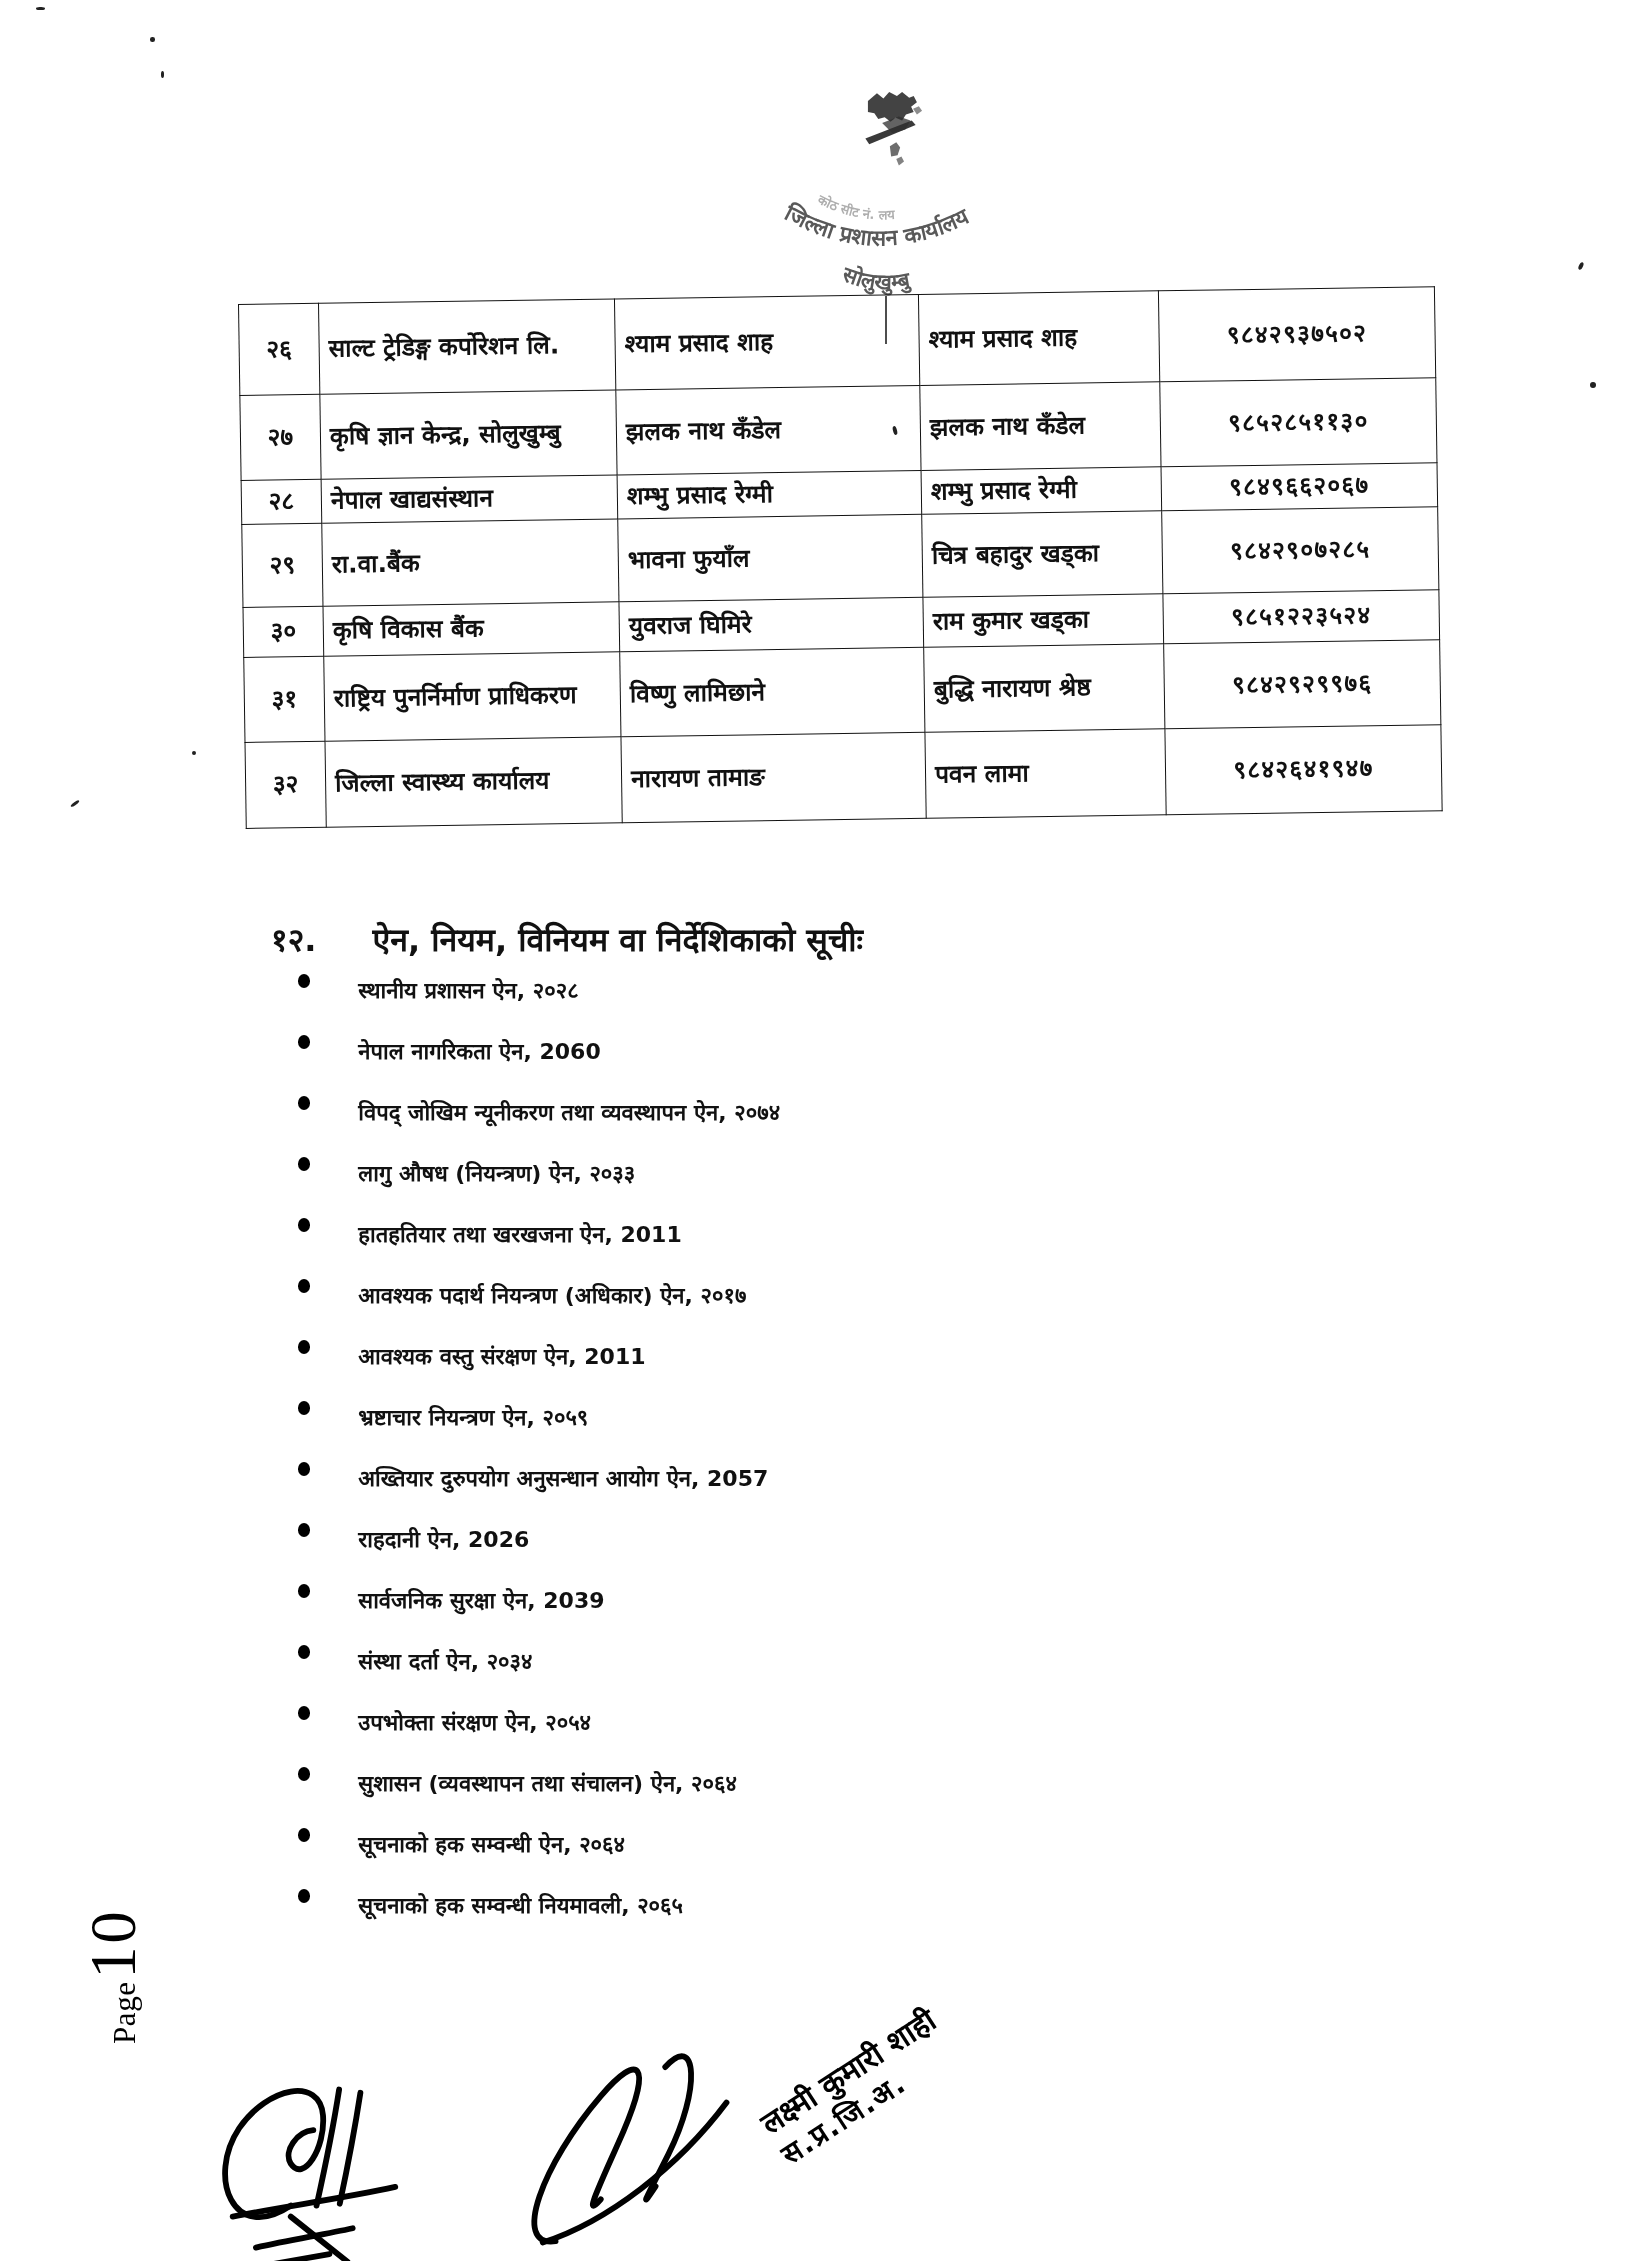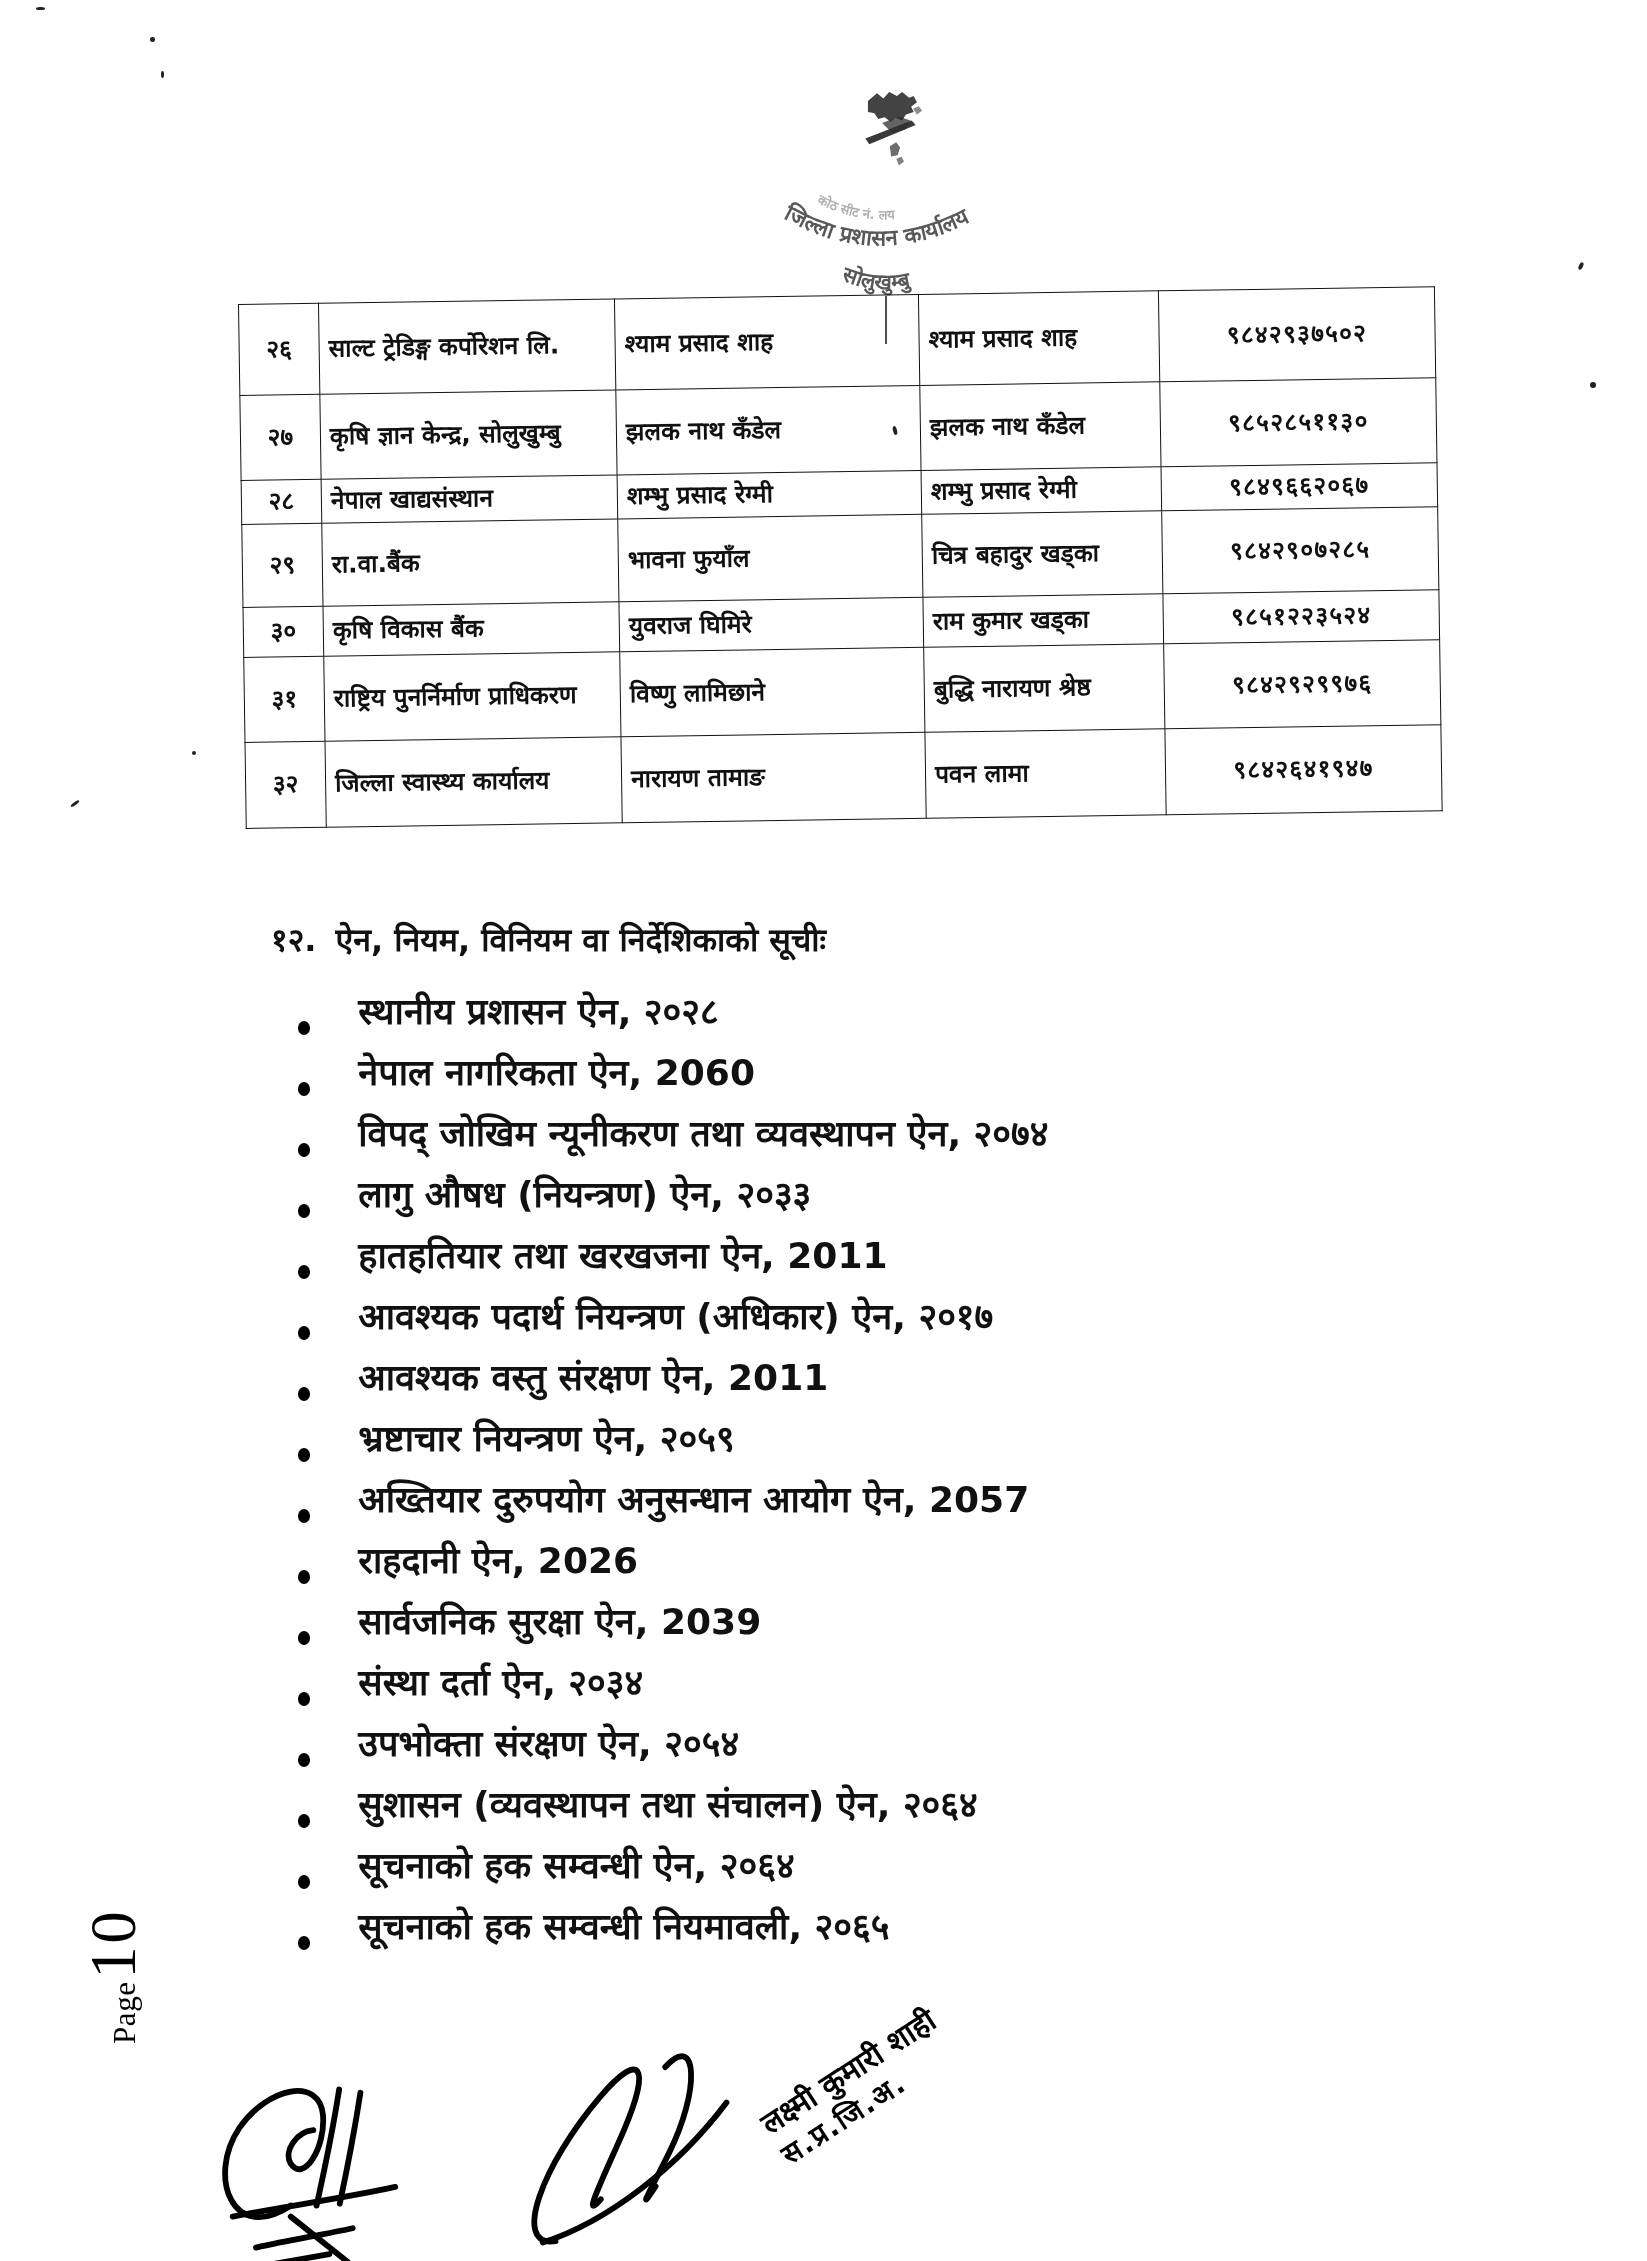--- a/index.html
+++ b/index.html
@@ -37,31 +37,31 @@
   table.contacts tr:nth-child(3){height:44px;}
   table.contacts tr:nth-child(4){height:83px;}
   table.contacts tr:nth-child(5){height:50px;}
   table.contacts tr:nth-child(6){height:85px;}
   table.contacts tr:nth-child(7){height:86px;}
   td.c-sn{text-align:center;}
   td.c-phone{text-align:center;letter-spacing:1.3px;}
   
   .section-heading{
     position:absolute;left:271px;top:917px;
-    display:flex;gap:19px;
+    display:flex;gap:56px;
     font-size:32px;font-weight:bold;
   }
   
   ul.acts{
     position:absolute;left:298px;top:974px;margin:0;padding:0;
     list-style:none;
   }
   ul.acts li{
-    height:61px;display:flex;align-items:flex-end;
-    font-size:36px;font-weight:600;white-space:nowrap;
+    height:61px;display:flex;align-items:flex-start;
+    font-size:22px;font-weight:600;white-space:nowrap;
   }
   .bullet-dot{
     width:12.3px;height:14px;border-radius:50%;background:#000;
     margin-right:48px;flex:0 0 auto;
   }
   
   .page-num{
     position:absolute;left:76px;top:2044px;
     transform:rotate(-90deg);transform-origin:0 0;
     white-space:nowrap;

